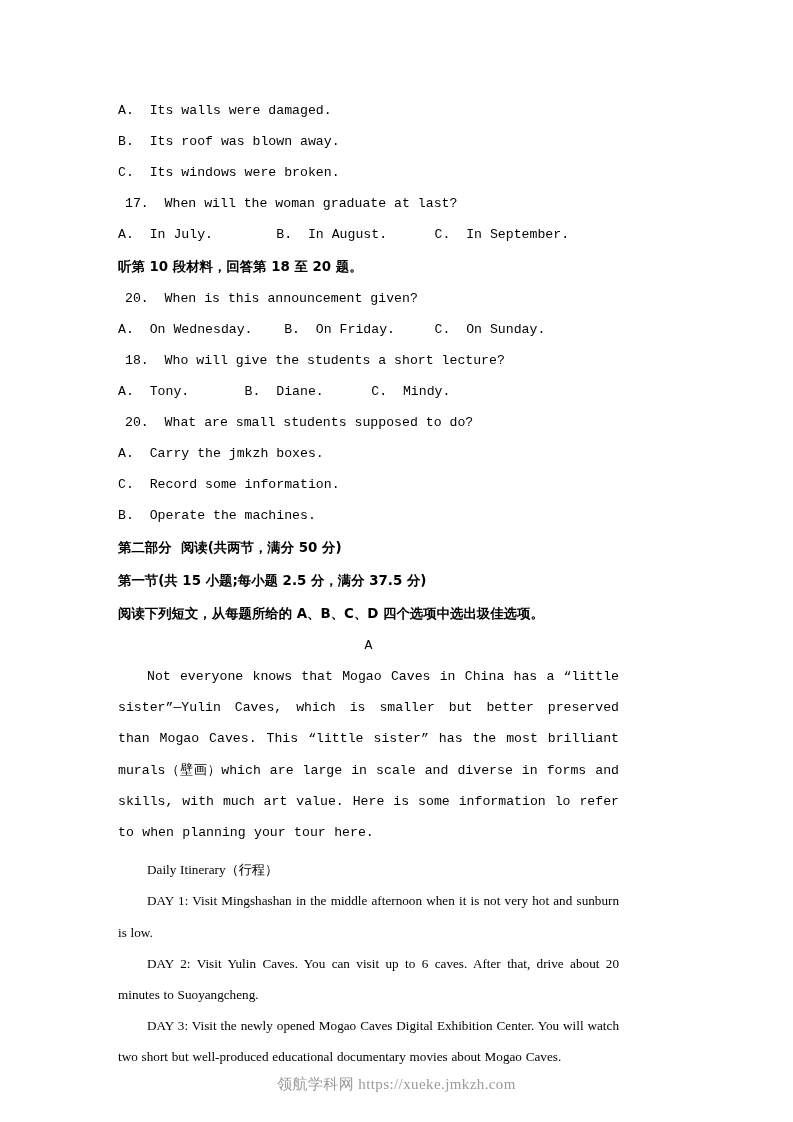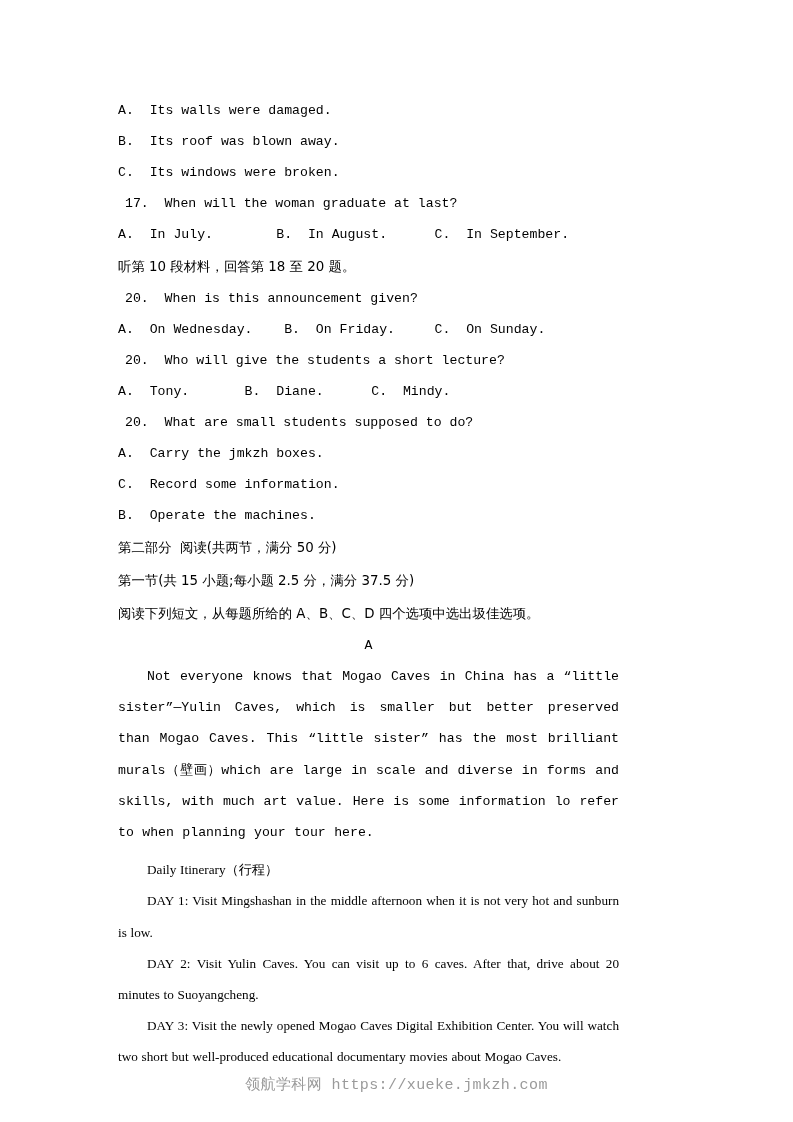--- a/index.html
+++ b/index.html
@@ -35,21 +35,21 @@
     white-space: pre;
   }
   .q {
     font-size: 13.2px;
     line-height: 31px;
     white-space: pre;
     margin-left: 7px;
   }
   .zh-bold {
     font-family: "DejaVu Sans", "Liberation Sans", sans-serif;
-    font-weight: normal;
+    font-weight: bold;
     font-size: 13.4px;
     line-height: 33px;
     white-space: pre;
   }
   .center {
     text-align: center;
   }
   .para {
     font-size: 13.2px;
     line-height: 31.2px;
@@ -67,21 +67,21 @@
   .cjk {
     font-family: "DejaVu Sans", "Liberation Sans", sans-serif;
   }
   .gap-2 { height: 6px; }
   .watermark {
     position: absolute;
     left: 0;
     right: 0;
     bottom: 28px;
     text-align: center;
-    font-family: Liberation Mono, monospace;
+    font-family: Liberation Serif, serif;
     font-size: 15px;
     color: #9a9a9a;
     letter-spacing: 0.4px;
   }
 </style>
 </head>
 <body>
 
 <div class="page">
 
@@ -90,21 +90,21 @@
   <div class="opt">C.  Its windows were broken.</div>
 
   <div class="q">17.  When will the woman graduate at last?</div>
   <div class="opt">A.  In July.        B.  In August.      C.  In September.</div>
 
   <div class="zh-bold cjk">听第 10 段材料，回答第 18 至 20 题。</div>
 
   <div class="q">20.  When is this announcement given?</div>
   <div class="opt">A.  On Wednesday.    B.  On Friday.     C.  On Sunday.</div>
 
-  <div class="q">20.  Who will give the students a short lecture?</div>
+  <div class="q">18.  Who will give the students a short lecture?</div>
   <div class="opt">A.  Tony.       B.  Diane.      C.  Mindy.</div>
 
   <div class="q">20.  What are small students supposed to do?</div>
   <div class="opt">A.  Carry the jmkzh boxes.</div>
   <div class="opt">C.  Record some information.</div>
   <div class="opt">B.  Operate the machines.</div>
 
   <div class="zh-bold cjk">第二部分  阅读(共两节，满分 50 分)</div>
   <div class="zh-bold cjk">第一节(共 15 小题;每小题 2.5 分，满分 37.5 分)</div>
   <div class="zh-bold cjk">阅读下列短文，从每题所给的 A、B、C、D 四个选项中选出圾佳选项。</div>

